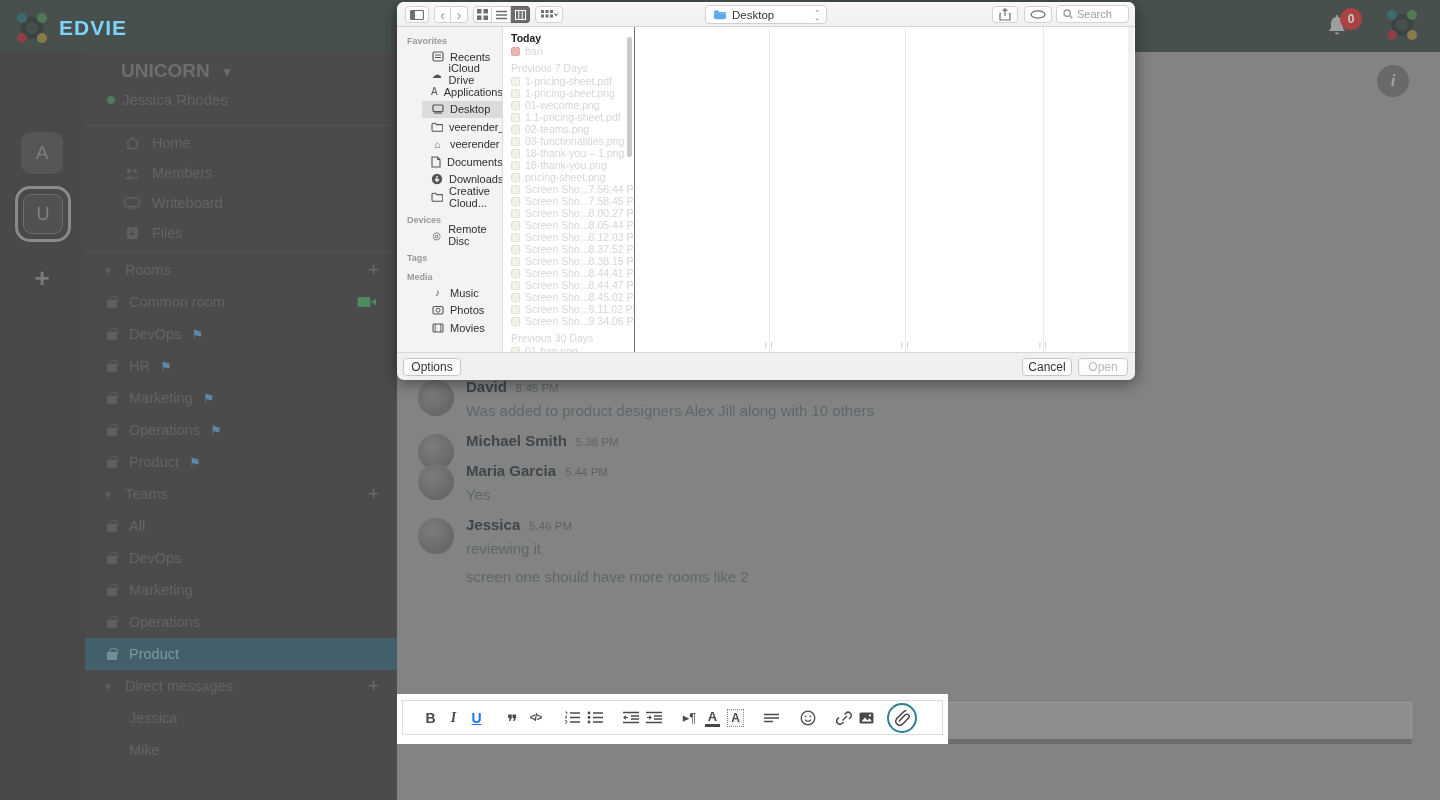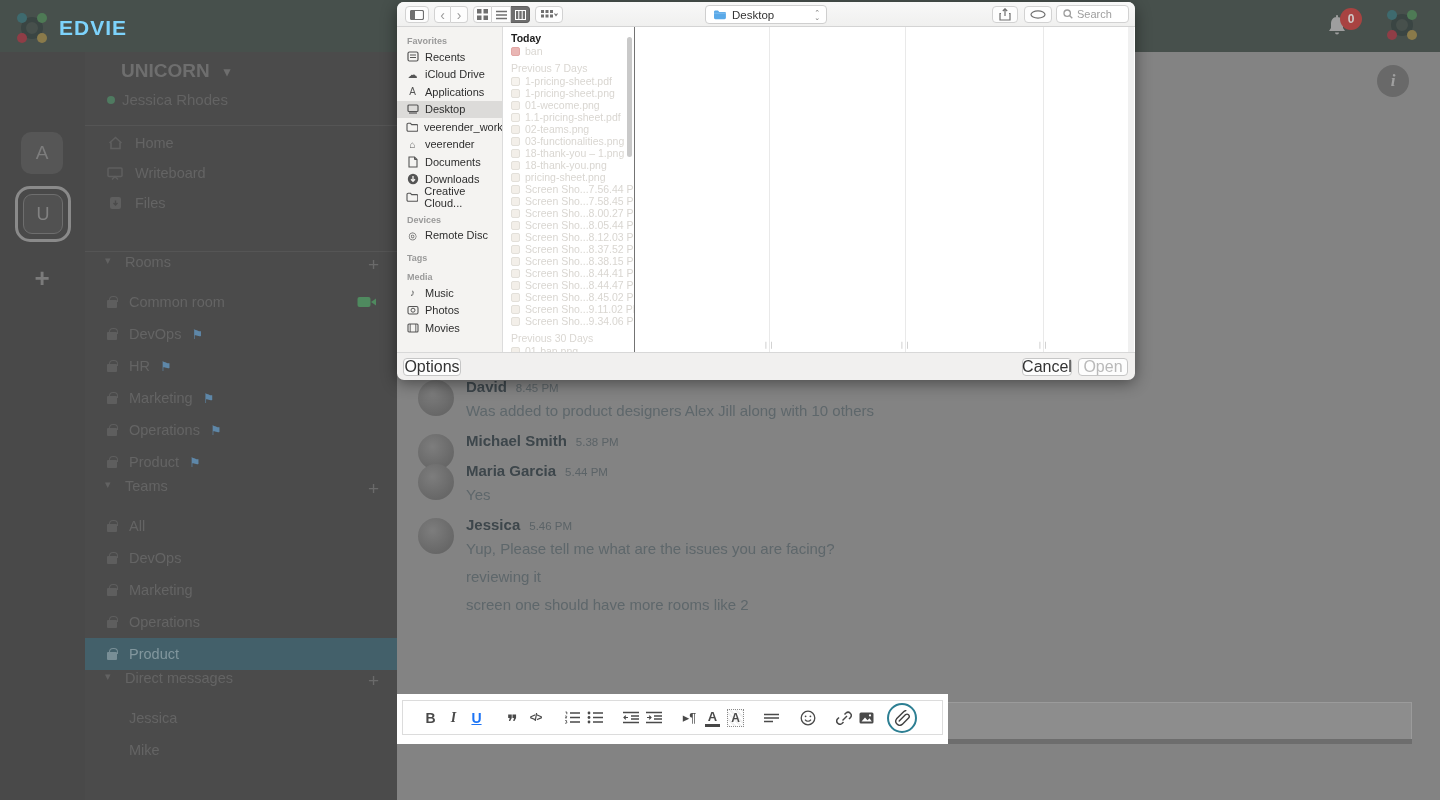--- a/index.html
+++ b/index.html
@@ -31,21 +31,21 @@
   .sidebar{left:85px;top:52px;width:312px;height:748px;background:#4b4b4b;color:#646464;}
   .ws-head{position:absolute;left:36px;top:8px;display:flex;align-items:center;gap:14px;
     font-size:19px;font-weight:bold;color:#6e6e6e;}
   .ws-caret{font-size:13px;color:#6e6e6e;}
   .ws-user{position:absolute;left:22px;top:39px;display:flex;align-items:center;gap:7px;
     font-size:15px;color:#636363;}
   .status-dot{width:8px;height:8px;border-radius:50%;background:#4f7a60;}
   .sb-div{position:absolute;left:0;width:312px;height:1px;background:#555555;}
   .nav-row,.sec-row{display:flex;align-items:center;height:30px;font-size:14.5px;color:#646464;}
   .nav-row .ic{width:20px;margin-left:20px;margin-right:10px;color:#5f5f5f;display:flex;justify-content:center;}
-  .sec-head{display:flex;align-items:flex-start;height:32px;font-size:14.5px;color:#646464;position:relative;}
+  .sec-head{display:flex;align-items:center;height:32px;font-size:14.5px;color:#646464;position:relative;}
   .sec-head .caret{width:14px;margin-left:20px;margin-right:6px;font-size:11px;color:#626262;}
   .sec-head .plus{position:absolute;right:18px;font-size:19px;color:#6a6a6a;}
   .sec-row{height:32px;position:relative;padding-left:22px;}
   .sec-row .lockic{width:13px;margin-right:9px;color:#5e5e5e;display:flex;}
   .sec-row.nolock{padding-left:44px;}
   .sec-row .flag{margin-left:10px;font-size:13px;color:#5e87a8;}
   .sec-row .cam{position:absolute;right:20px;display:flex;}
   .sec-row.selected{background:#43606a;color:#82979e;}
   .sec-row.selected .lockic{color:#788e96;}
 
@@ -90,40 +90,40 @@
     border:1px solid #cfcfcf;border-radius:4px;display:flex;align-items:center;font-size:11.5px;color:#333;}
   .loc-select .fold{margin:0 6px 0 7px;}
   .loc-stepper{margin-left:auto;margin-right:6px;display:flex;flex-direction:column;line-height:5px;
     font-size:7px;color:#777;}
   .search-box{position:absolute;left:659px;top:3px;width:73px;height:18px;background:#fff;
     border:1px solid #d2d2d2;border-radius:4px;display:flex;align-items:center;gap:4px;
     font-size:11px;color:#9e9e9e;padding-left:6px;}
   .dlg-side{position:absolute;left:0;top:25px;width:106px;height:325px;background:#f4f3f1;
     border-right:1px solid #dcdcdc;overflow:hidden;}
   .side-head{margin:9px 0 2px 10px;font-size:9px;font-weight:bold;color:#9a9a9a;}
-  .side-row{display:flex;align-items:center;height:17.5px;padding-left:9px;font-size:11px;color:#2e2e2e;}
+  .side-row{display:flex;align-items:center;height:17.5px;padding-left:9px;font-size:11px;color:#2e2e2e;margin-left:25px;}
   .side-row .sic{width:13px;margin-right:6px;color:#555;display:flex;justify-content:center;font-size:10px;}
   .side-row.sel{background:#dcdbd9;}
   .dlg-list{position:absolute;left:106px;top:25px;width:132px;height:325px;background:#fff;
     border-right:1px solid #737373;overflow:hidden;}
   .list-head{margin:5px 0 1px 8px;font-size:10.5px;font-weight:bold;color:#1c1c1c;height:12px;}
   .list-head.faint{color:#dad7d2;font-weight:normal;}
   .file-row{display:flex;align-items:center;height:12px;padding-left:8px;font-size:10.5px;color:#d9d6d1;white-space:nowrap;}
   .fic{width:9px;height:9px;border-radius:2px;margin-right:5px;flex:none;border:1px solid #e3e0da;background:#f3efe9;}
   .fic.ban{background:#e9b6b4;border-color:#e2a7a5;}
   .fic.pdf{background:#f6f3ee;}
   .list-scroll{position:absolute;right:2px;top:10px;width:5px;height:120px;border-radius:3px;background:#c9c9c9;}
   .dlg-cols{position:absolute;left:238px;top:25px;width:500px;height:325px;background:#fff;}
   .col-div{position:absolute;top:0;width:1px;height:325px;background:#e9e9e9;}
   .col-handle{position:absolute;bottom:3px;font-size:7px;color:#b5b5b5;}
   .col-scroll{position:absolute;right:1px;top:0;width:6px;height:325px;background:#f0f0f0;}
   .dlg-bottom{position:absolute;left:0;top:350px;width:738px;height:28px;background:#f1f0ef;
     border-top:1px solid #d8d8d8;border-radius:0 0 7px 7px;}
   .dlg-btn{position:absolute;top:5px;height:18px;background:#fdfdfd;border:1px solid #c6c6c6;
-    border-radius:4px;font-size:16px;color:#333;display:flex;align-items:center;justify-content:center;}
+    border-radius:4px;font-size:12px;color:#333;display:flex;align-items:center;justify-content:center;}
   .dlg-btn.disabled{color:#b9b9b9;}
 
   
   .spotlight{left:397px;top:694px;width:551px;height:50px;background:#ffffff;}
   .fmt-bar{position:absolute;left:5px;top:6px;width:541px;height:35px;background:#fff;
     border:1px solid #dcdcdc;display:flex;align-items:center;padding-left:16px;}
   .fmt-btn{width:23px;height:24px;display:flex;align-items:center;justify-content:center;
     color:#4a4a4a;font-size:14px;flex:none;}
   .fmt-btn.gap{margin-left:13px;}
   .fmt-btn.b{font-weight:bold;}
@@ -189,28 +189,39 @@
   <div class="abs sidebar">
     <div class="ws-head">
       <span>UNICORN</span>
       <span class="ws-caret">▾</span>
     </div>
     <div class="ws-user">
       <span class="status-dot"></span>
       <span>Jessica Rhodes</span>
     </div>
     <div class="sb-div" style="top:73px"></div>
-    <div class="abs" style="left:0;top:76px;width:312px" id="nav-list">
+    <div class="abs" style="left:17px;top:76px;width:312px" id="nav-list">
         <div class="nav-row">
           <span class="ic">
             <svg width="15" height="14" viewBox="0 0 15 14" fill="none" xmlns="http://www.w3.org/2000/svg">
               <path d="M1.5 7 L7.5 1.5 L13.5 7 M3 6.5 V12.5 H12 V6.5" stroke="currentColor" stroke-width="1.6"></path>
             </svg>
           </span>
           <span>Home</span>
+        </div>
+        <div class="nav-row">
+          <span class="ic">
+            <svg width="16" height="13" viewBox="0 0 16 13" fill="none" xmlns="http://www.w3.org/2000/svg">
+              <circle cx="5" cy="4" r="2.4" fill="currentColor"></circle>
+              <circle cx="11.5" cy="4" r="2" fill="currentColor"></circle>
+              <path d="M1 12 C1 8.5 9 8.5 9 12 Z" fill="currentColor"></path>
+              <path d="M9.5 11.5 C10 9 15 9 15 11.5 Z" fill="currentColor"></path>
+            </svg>
+          </span>
+          <span>Members</span>
         </div>
         <div class="nav-row">
           <span class="ic">
             <svg width="16" height="13" viewBox="0 0 16 13" fill="none" xmlns="http://www.w3.org/2000/svg">
               <rect x="1" y="1" width="14" height="8.5" rx="1" stroke="currentColor" stroke-width="1.5"></rect>
               <path d="M5 12.5 L8 9.5 L11 12.5" stroke="currentColor" stroke-width="1.4"></path>
             </svg>
           </span>
           <span>Writeboard</span>
         </div>
@@ -354,21 +365,20 @@
             <span class="msg-time">5.44 PM</span>
           </div>
           <div class="msg-line">Yes</div>
         </div>
         <div class="msg">
           <div class="msg-av"></div>
           <div class="msg-head">
             <span class="msg-name">Jessica</span>
             <span class="msg-time">5.46 PM</span>
           </div>
-          <div class="msg-line">Yup, Please tell me what are the issues you are facing?</div>
           <div class="msg-line">reviewing it</div>
           <div class="msg-line">screen one should have more rooms like 2</div>
         </div>
       </div>
   </div>
 
   <div class="abs dim-input"></div>
   <div class="abs dim-input-band"></div>
 
   <div class="abs spotlight">

